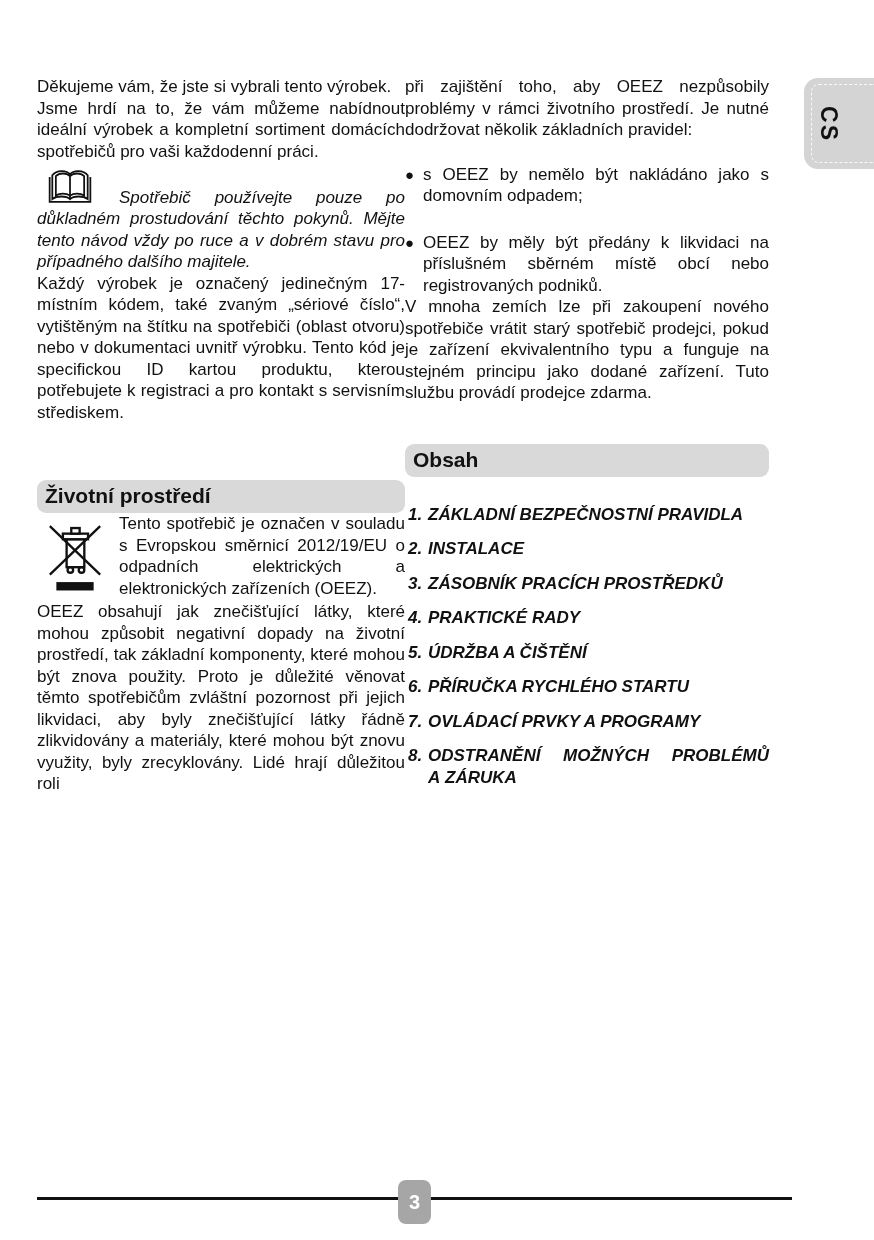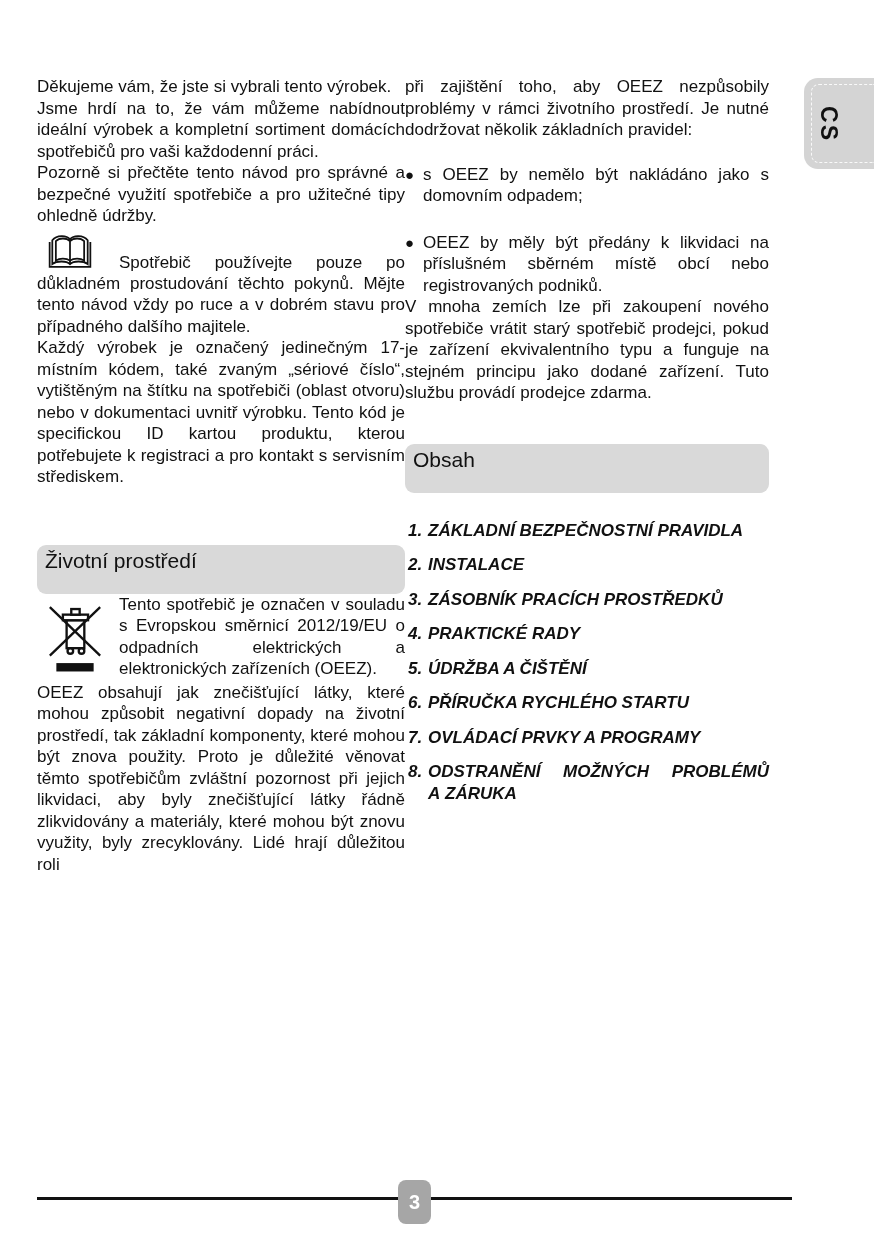--- a/index.html
+++ b/index.html
@@ -7,29 +7,29 @@
     position:relative; width:874px; height:1240px; background:#ffffff;
     font-family:"Liberation Sans", sans-serif; color:#111; overflow:hidden;
   }
   .content { position:absolute; left:37px; top:76px; width:758px; display:flex; }
   .col-left  { width:368px; }
   .col-right { width:364px; }
 
   p.body { margin:0; font-size:17px; line-height:21.5px; text-align:justify; }
   .mb-proud  { margin-bottom:34px; }
   .mb-read   { margin-bottom:64px; }
-  .mb-book   { margin-bottom:92px; }
+  .mb-book   { margin-bottom:92px;font-style:italic; }
 
   
   .book-icon { display:inline-block; width:46px; height:46px; vertical-align:bottom; margin:0 26px 0 10px; }
   .book-icon svg { display:block; width:46px; height:46px; }
 
   .section-heading {
     margin:0; background:#d9d9d9; border-radius:9px;
-    font-size:21px; font-weight:normal; line-height:24px; padding:4px 8px 21px 8px;
+    font-size:21px; font-weight:bold; line-height:24px; padding:4px 8px 5px 8px;
     color:#111;
   }
   .mt-env { margin-top:57px; }
 
   .env-body { }
   .weee-icon { float:left; width:60px; height:82px; margin:2px 14px 4px 8px; }
   .weee-icon svg { display:block; width:60px; height:82px; }
   .env-rest { clear:left; text-align-last:justify; }
 
   
@@ -67,21 +67,20 @@
   <div class="cs-tab">
     <div class="cs-tab-inner"></div>
     <span class="cs-label">CS</span>
   </div>
 
   <div class="content">
 
     <div class="col-left">
       <p class="body">Děkujeme vám, že jste si vybrali tento výrobek.</p>
       <p class="body mb-proud">Jsme hrdí na to, že vám můžeme nabídnout ideální výrobek a kompletní sortiment domácích spotřebičů pro vaši každodenní práci.</p>
-      <p class="body mb-read">Pozorně si přečtěte tento návod pro správné a bezpečné využití spotřebiče a pro užitečné tipy ohledně údržby.</p>
 
       <p class="body mb-book">
         <span class="book-icon">
           <svg viewBox="0 0 52 46" fill="none" stroke="#111" stroke-width="2" xmlns="http://www.w3.org/2000/svg">
             <path d="M3,14 L3,42 L49,42 L49,14" fill="none"></path>
             <path d="M6,12 C11,6 22,6 26,11 C30,6 41,6 46,12 L46,39 C41,35 30,35 26,39 C22,35 11,35 6,39 Z" fill="#fff"></path>
             <path d="M10,13 C14,9 22,9 26,13 C30,9 38,9 42,13 L42,35 C38,32 30,32 26,35 C22,32 14,32 10,35 Z" fill="#fff"></path>
             <line x1="26" y1="13" x2="26" y2="39"></line>
           </svg>
         </span><span>Spotřebič používejte pouze po důkladném prostudování těchto pokynů. Mějte tento návod vždy po ruce a v dobrém stavu pro případného dalšího majitele.</span>

